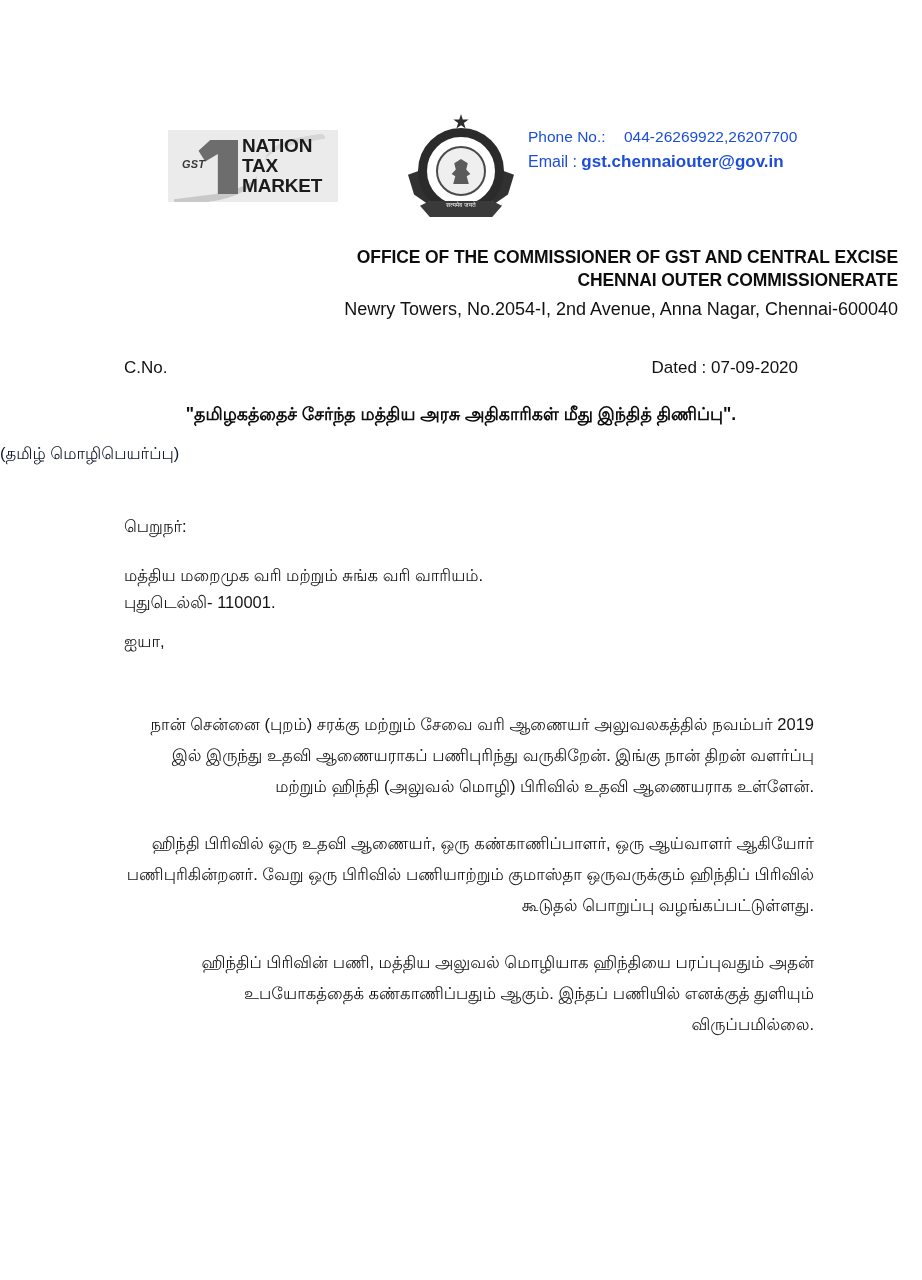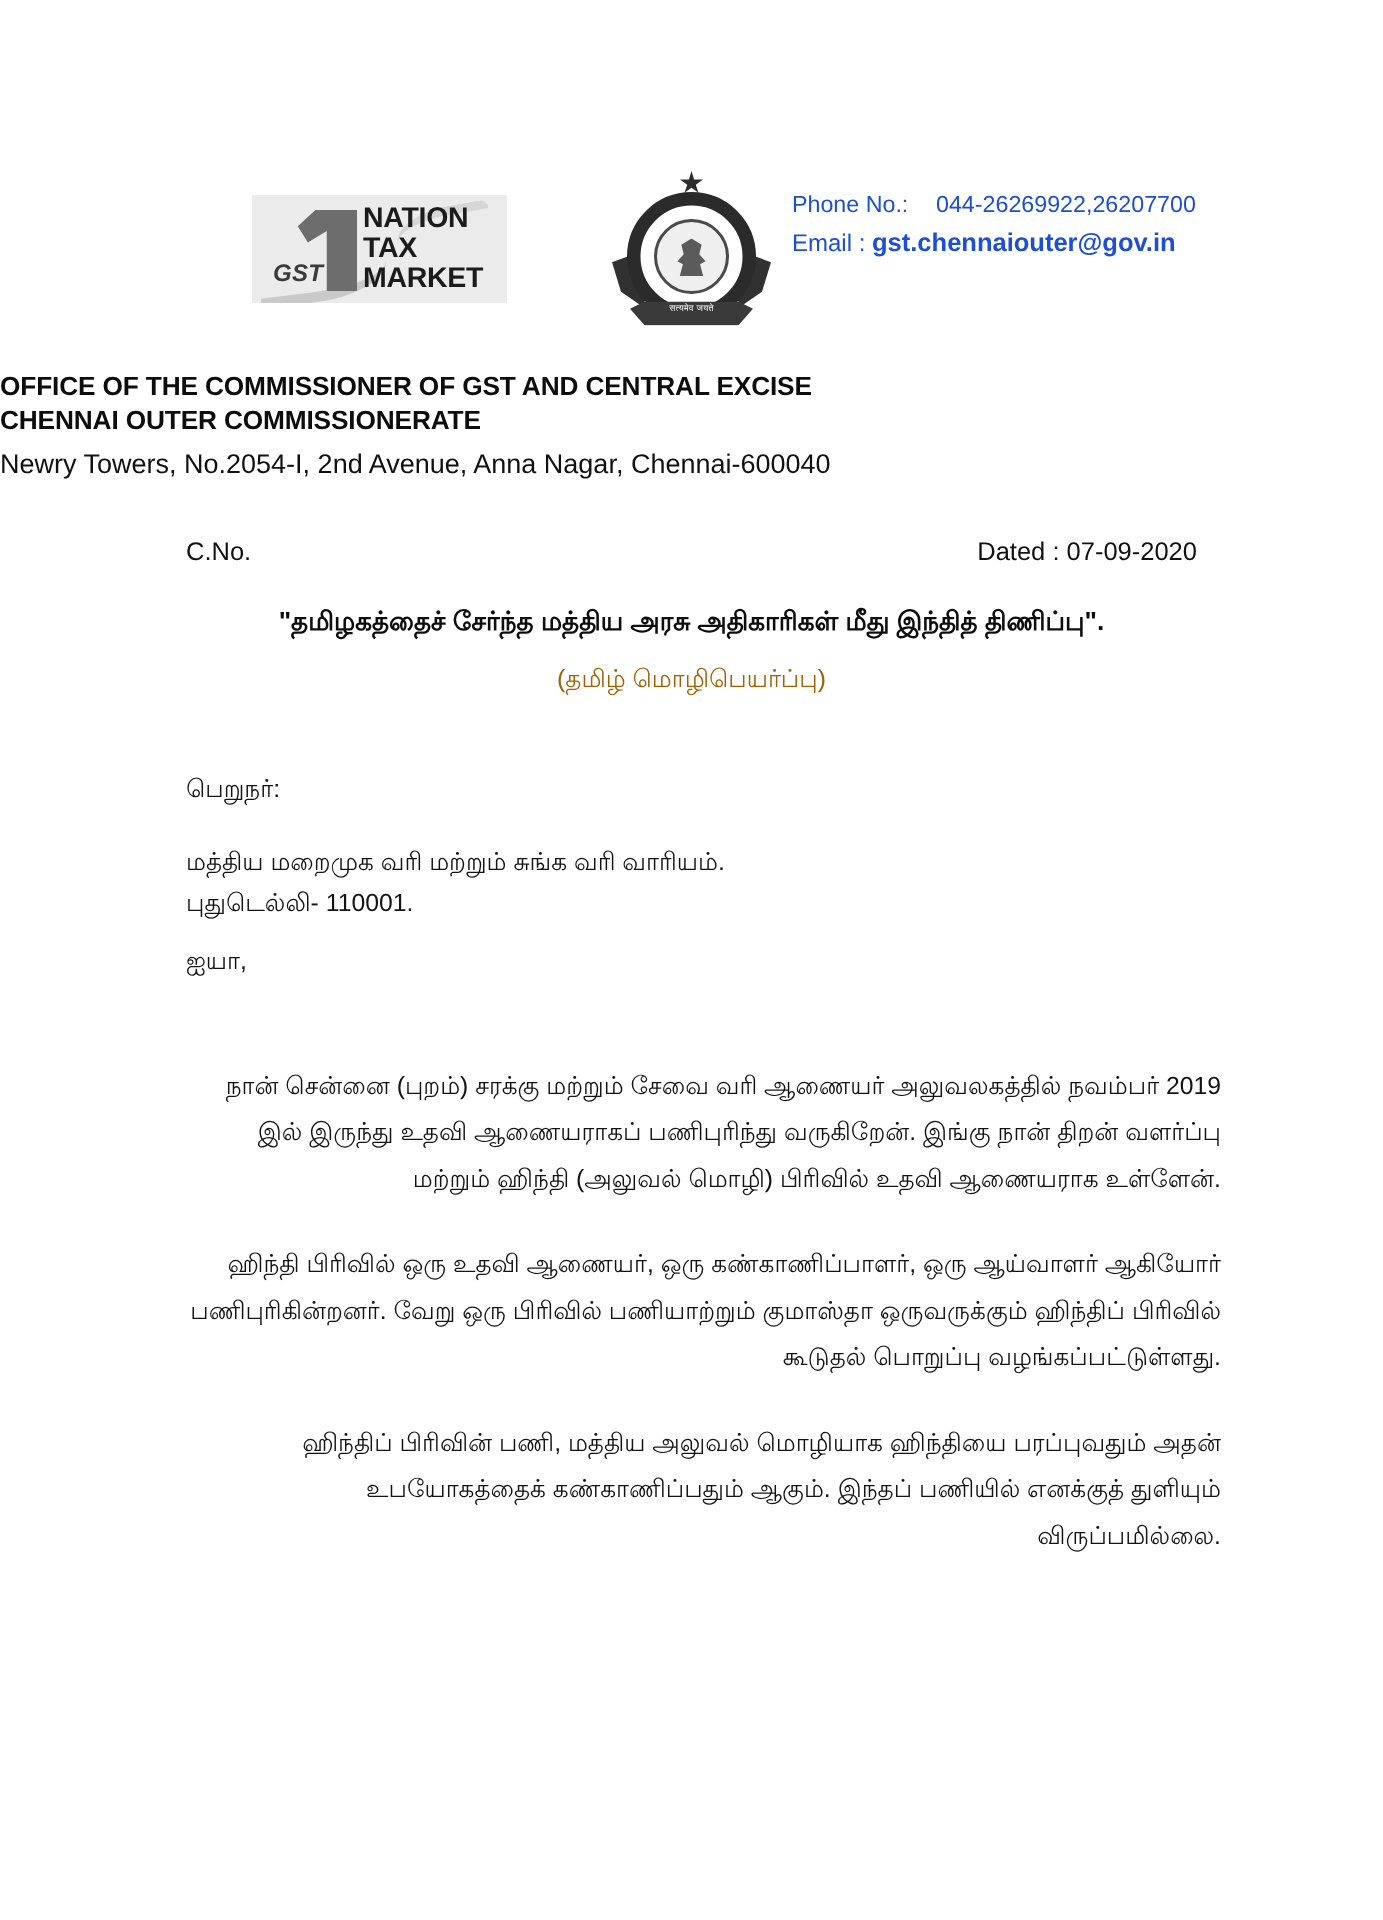--- a/index.html
+++ b/index.html
@@ -67,22 +67,22 @@
     left: 28px;
     top: 10px;
     width: 42px;
     height: 54px;
     background: #6d6d6d;
     clip-path: polygon(34% 0%, 100% 0%, 100% 100%, 52% 100%, 52% 26%, 22% 40%, 6% 20%);
   }
   .gst-logo .gst-tag {
     position: absolute;
     left: 14px;
-    top: 44px;
-    font-size: 16px;
+    top: 28px;
+    font-size: 11px;
     font-weight: bold;
     font-style: italic;
     color: #3a3a3a;
     letter-spacing: .2px;
   }
   .gst-logo .logo-words {
     position: absolute;
     left: 74px;
     top: 6px;
     font-size: 19px;
@@ -195,21 +195,21 @@
     font-weight: bold;
     font-size: 17px;
   }
 
   
   .office-title {
     position: absolute;
     top: 246px;
     left: 0;
     width: 898px;
-    text-align: left;
+    text-align: right;
   }
   .office-title .l1,
   .office-title .l2 {
     font-size: 17.5px;
     font-weight: bold;
     letter-spacing: -0.1px;
     line-height: 23px;
     color: #0d0d0d;
   }
   .office-title .l3 {
@@ -243,23 +243,22 @@
     font-size: 17.5px;
     font-weight: bold;
     color: #0d0d0d;
     line-height: 28px;
   }
   .doc-subtitle {
     position: absolute;
     top: 440px;
     left: 0;
     width: 922px;
-    text-align: center;
     font-size: 16.5px;
-    color: #a16207;
+    color: #0f172a;
     line-height: 26px;
   }
 
   
   .body-block {
     position: absolute;
     top: 512px;
     left: 124px;
     width: 690px;
     font-size: 16.5px;

